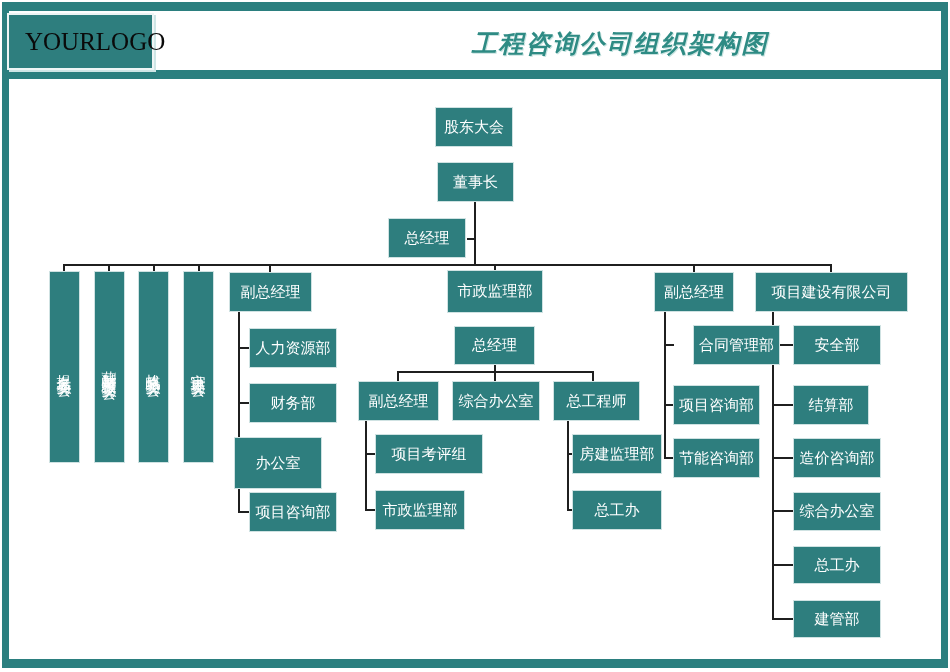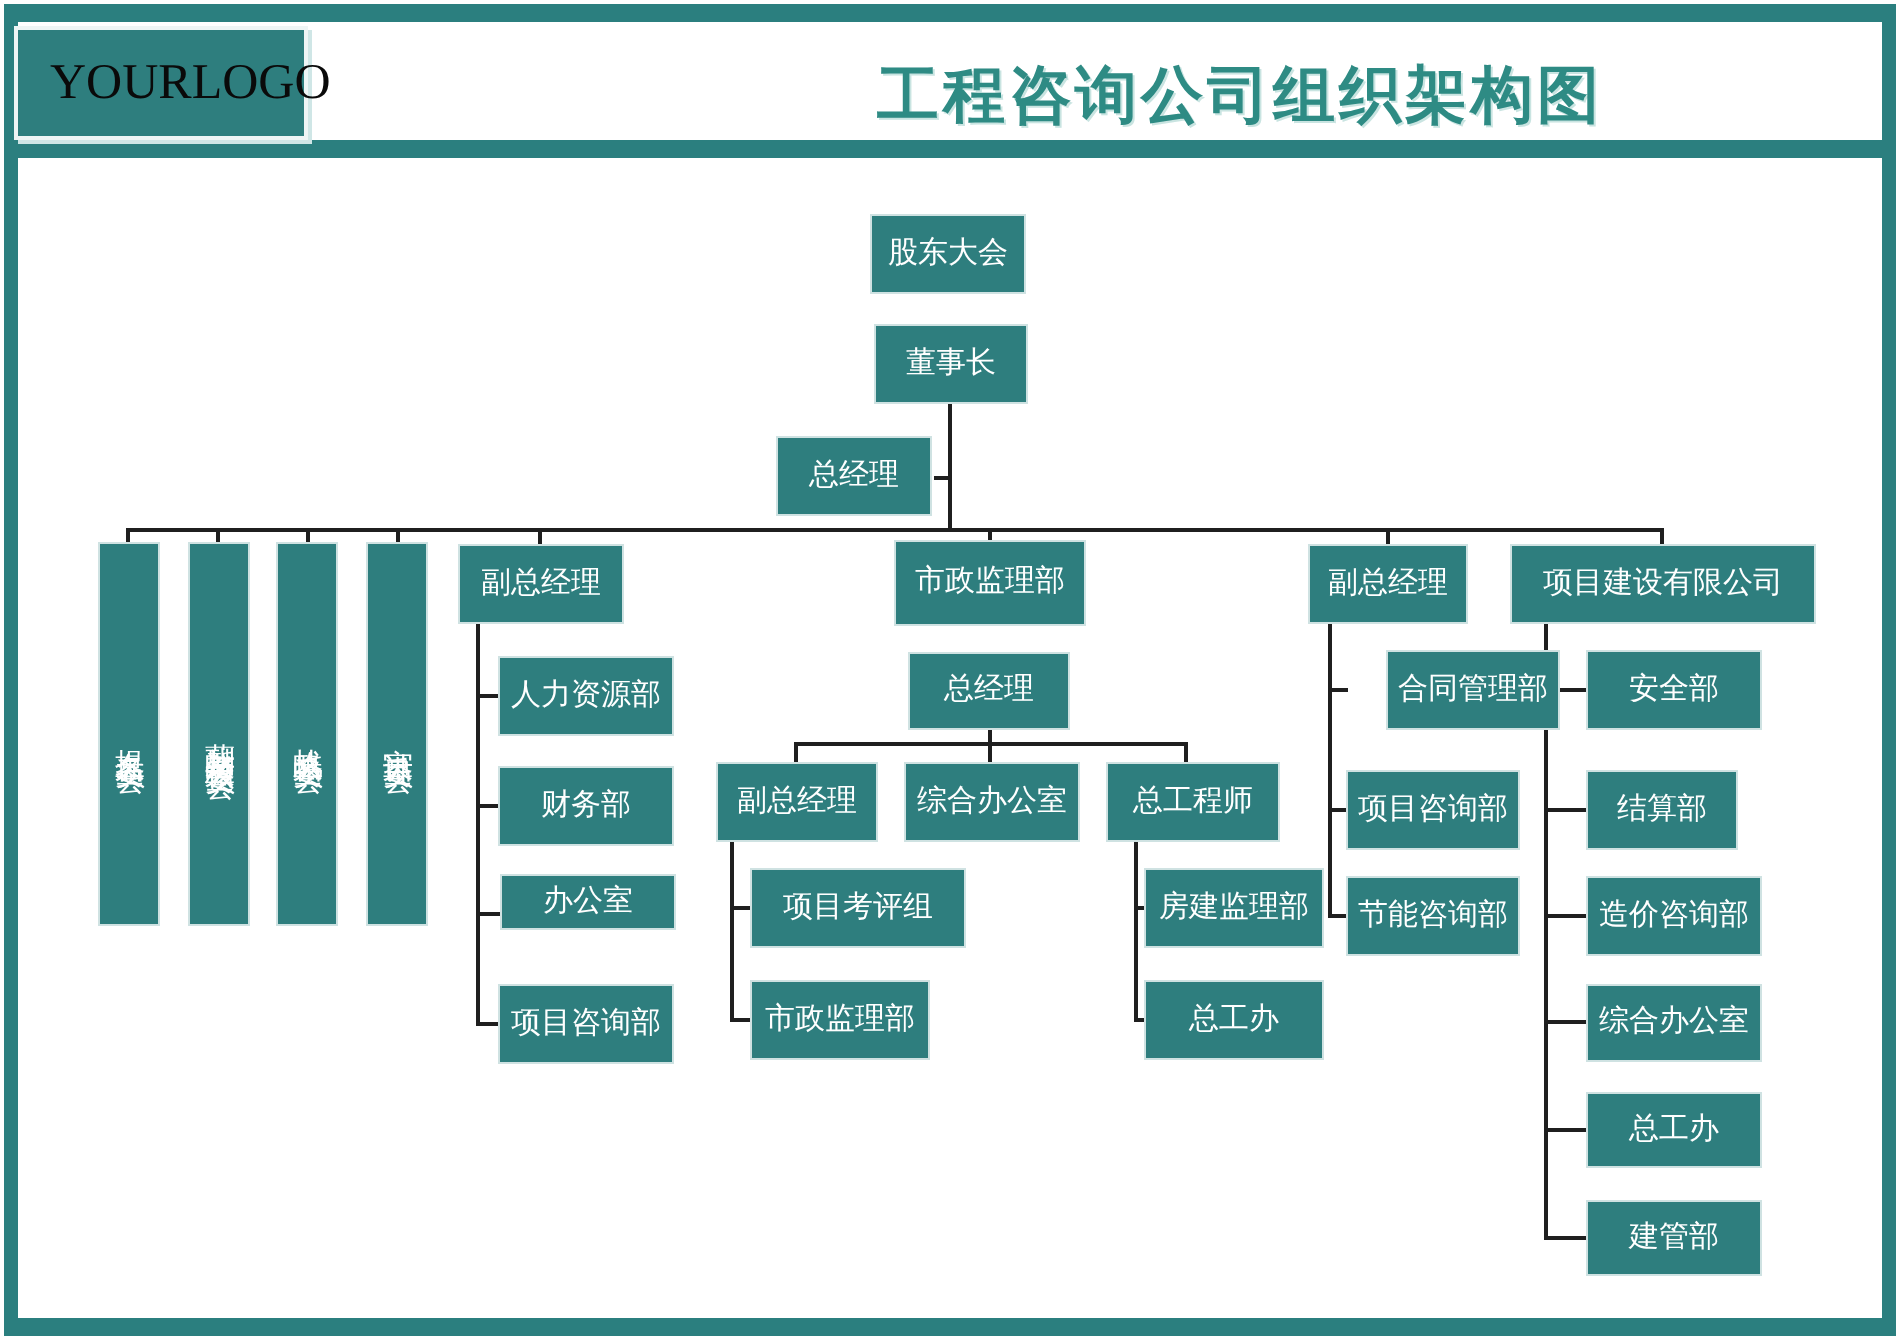--- a/index.html
+++ b/index.html
@@ -11,22 +11,22 @@
   #logo-box {
     position:absolute; left:7px; top:13px; width:147px; height:57px;
     background:#2e7e7e; border:2px solid #eef5f5;
     box-shadow:2px 2px 0 #cfe6e6;
     display:flex; justify-content:space-between; align-items:center;
     padding:0 16px; box-sizing:border-box;
     font-family:"Liberation Serif", serif; font-size:25px; color:#0a0a0a;
   }
   #page-title {
     position:absolute; left:400px; top:27px; width:440px;
-    text-align:center; font-size:31px; font-weight:bold; color:#2e8b84;
-    letter-spacing:2px; text-shadow:1px 1px 0 #c9e4e1; white-space:nowrap;
+    text-align:center; font-size:25px; font-weight:bold; color:#2e8b84;
+    letter-spacing:2px; text-shadow:1px 1px 0 #c9e4e1; white-space:nowrap;font-style:italic;
   }
   .node {
     position:absolute; background:#2e7e7e; border:1px solid #cfe2e2;
     box-sizing:border-box; color:#ffffff; font-size:15px;
     display:flex; align-items:center; justify-content:center;
     text-align:left; line-height:1.35; padding:1px 2px;
   }
   .node.vert {
     writing-mode:vertical-rl; text-orientation:upright;
     letter-spacing:2px; line-height:1;
@@ -99,21 +99,21 @@
   <div class="node" style="left:388px;top:218px;width:78px;height:40px">总经理</div>
 
   <div class="node vert" style="left:49px;top:271px;width:31px;height:192px">提名委员会</div>
   <div class="node vert" style="left:94px;top:271px;width:31px;height:192px">薪酬与考核委员会</div>
   <div class="node vert" style="left:138px;top:271px;width:31px;height:192px">战略委员会</div>
   <div class="node vert" style="left:183px;top:271px;width:31px;height:192px">审计委员会</div>
 
   <div class="node" style="left:229px;top:272px;width:83px;height:40px">副总经理</div>
   <div class="node" style="left:249px;top:328px;width:88px;height:40px">人力资源部</div>
   <div class="node" style="left:249px;top:383px;width:88px;height:40px">财务部</div>
-  <div class="node" style="left:250px;top:437px;width:88px;height:28px">办公室</div>
+  <div class="node" style="left:234px;top:437px;width:88px;height:52px">办公室</div>
   <div class="node" style="left:249px;top:492px;width:88px;height:40px">项目咨询部</div>
 
   <div class="node" style="left:447px;top:270px;width:96px;height:43px">市政监理部</div>
   <div class="node" style="left:454px;top:326px;width:81px;height:39px">总经理</div>
   <div class="node" style="left:358px;top:381px;width:81px;height:40px">副总经理</div>
   <div class="node" style="left:452px;top:381px;width:88px;height:40px">综合办公室</div>
   <div class="node" style="left:553px;top:381px;width:87px;height:40px">总工程师</div>
   <div class="node" style="left:375px;top:434px;width:108px;height:40px">项目考评组</div>
   <div class="node" style="left:375px;top:490px;width:90px;height:40px">市政监理部</div>
   <div class="node" style="left:572px;top:434px;width:90px;height:40px">房建监理部</div>

